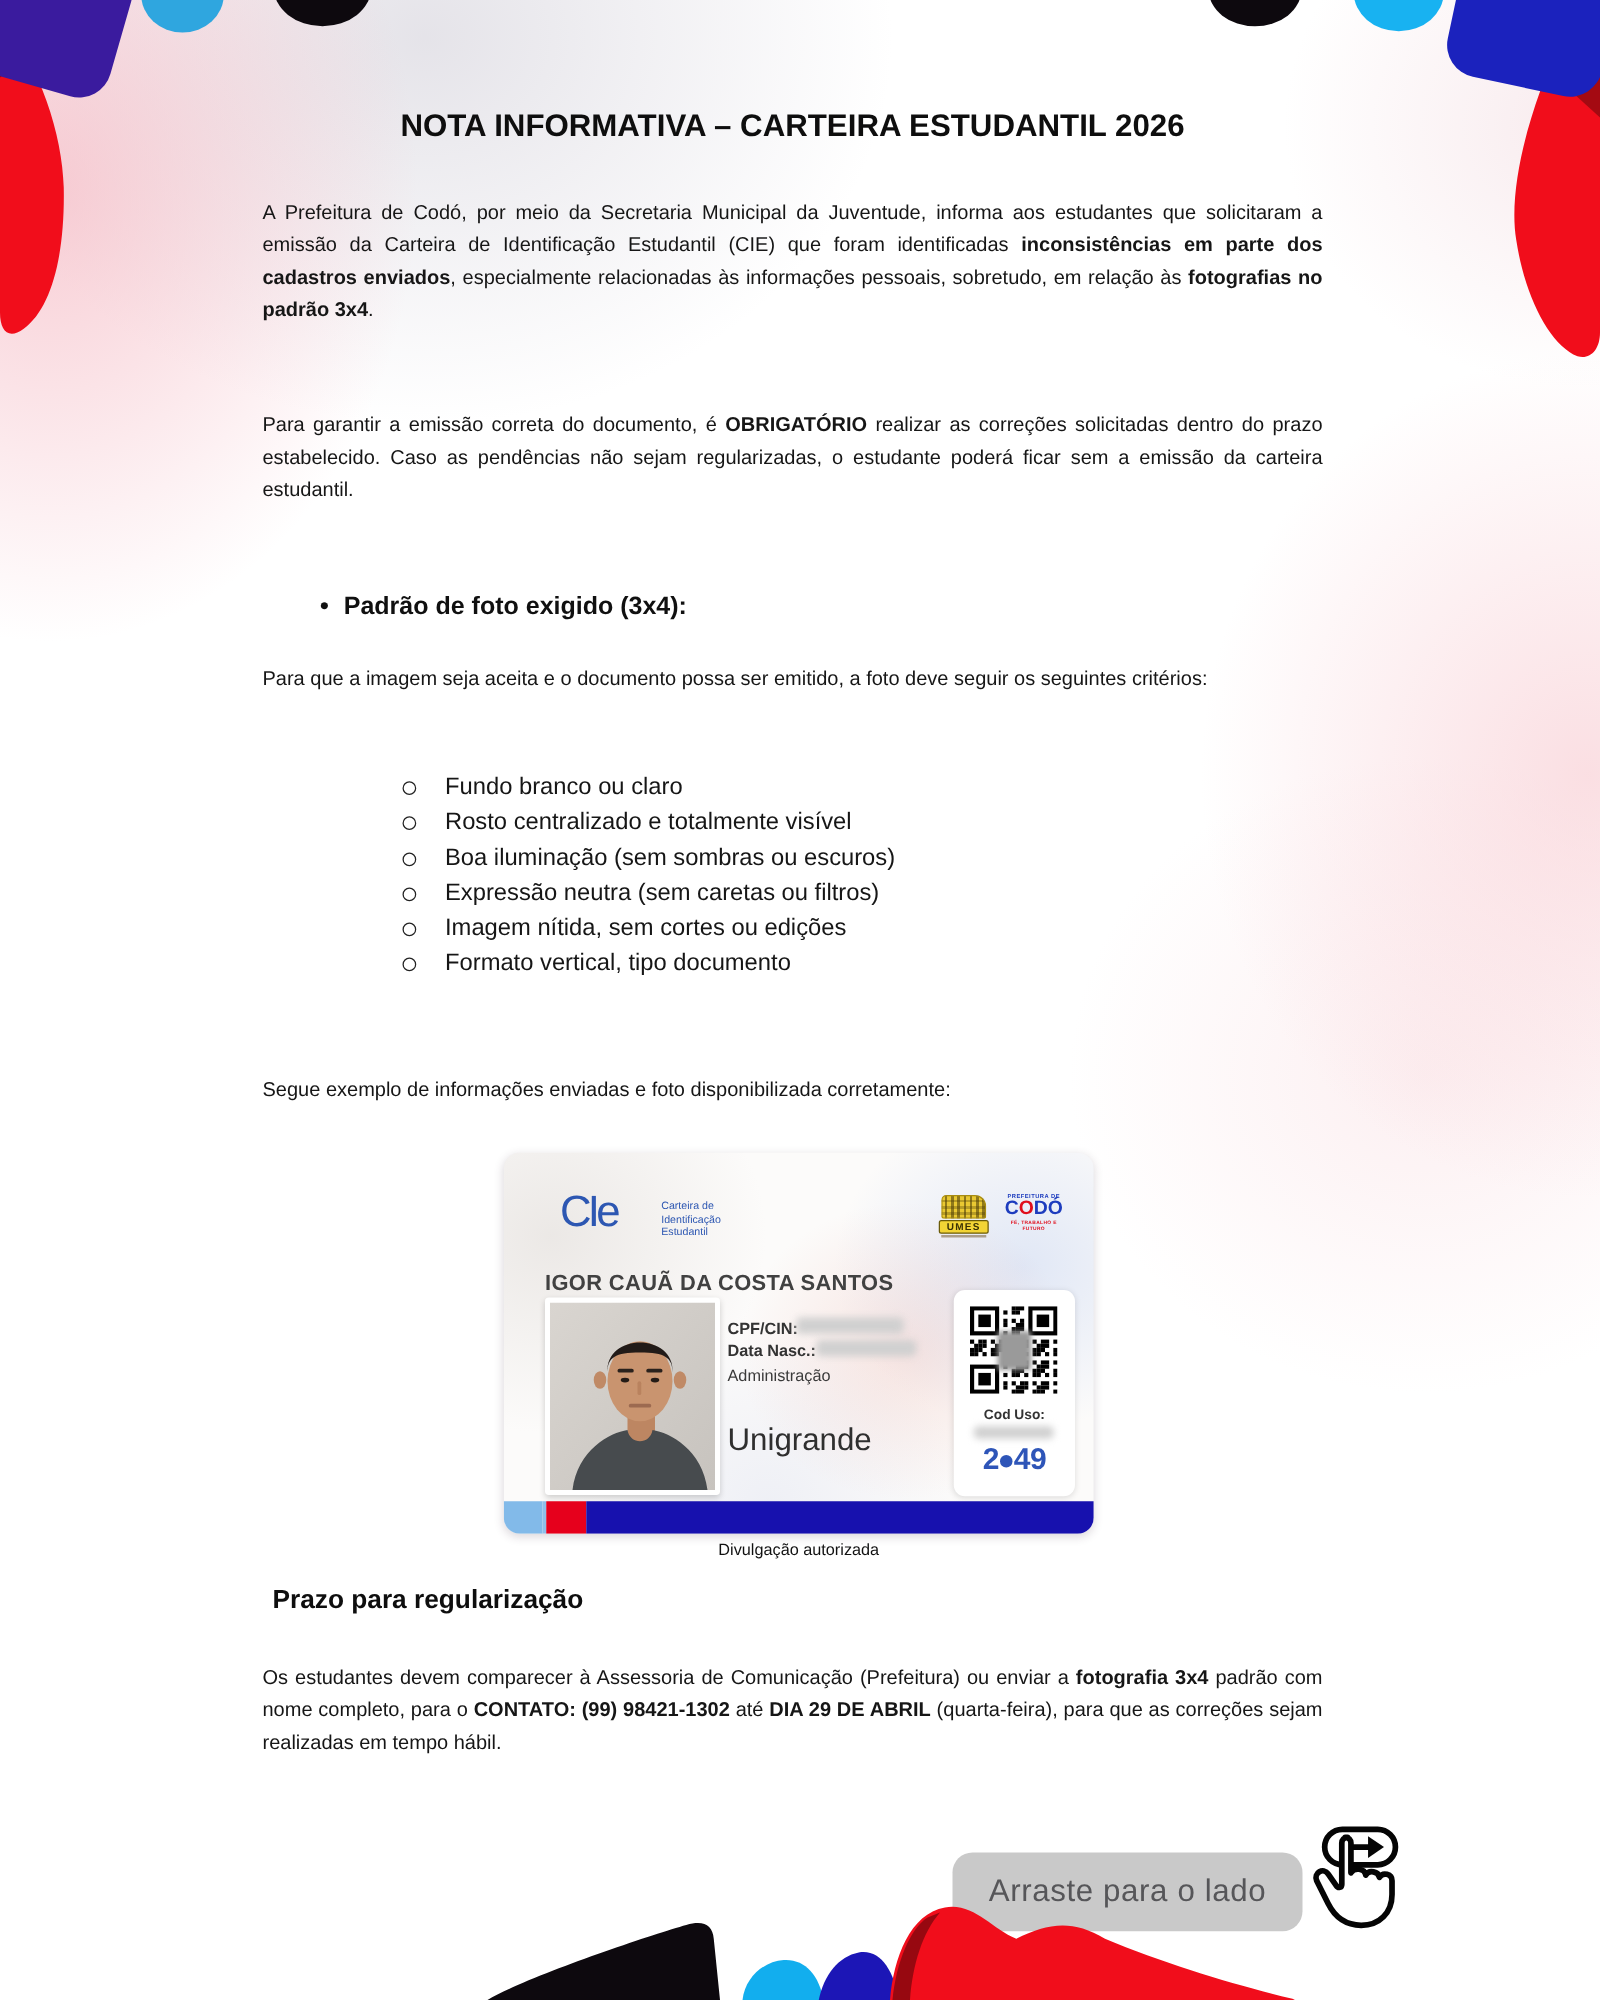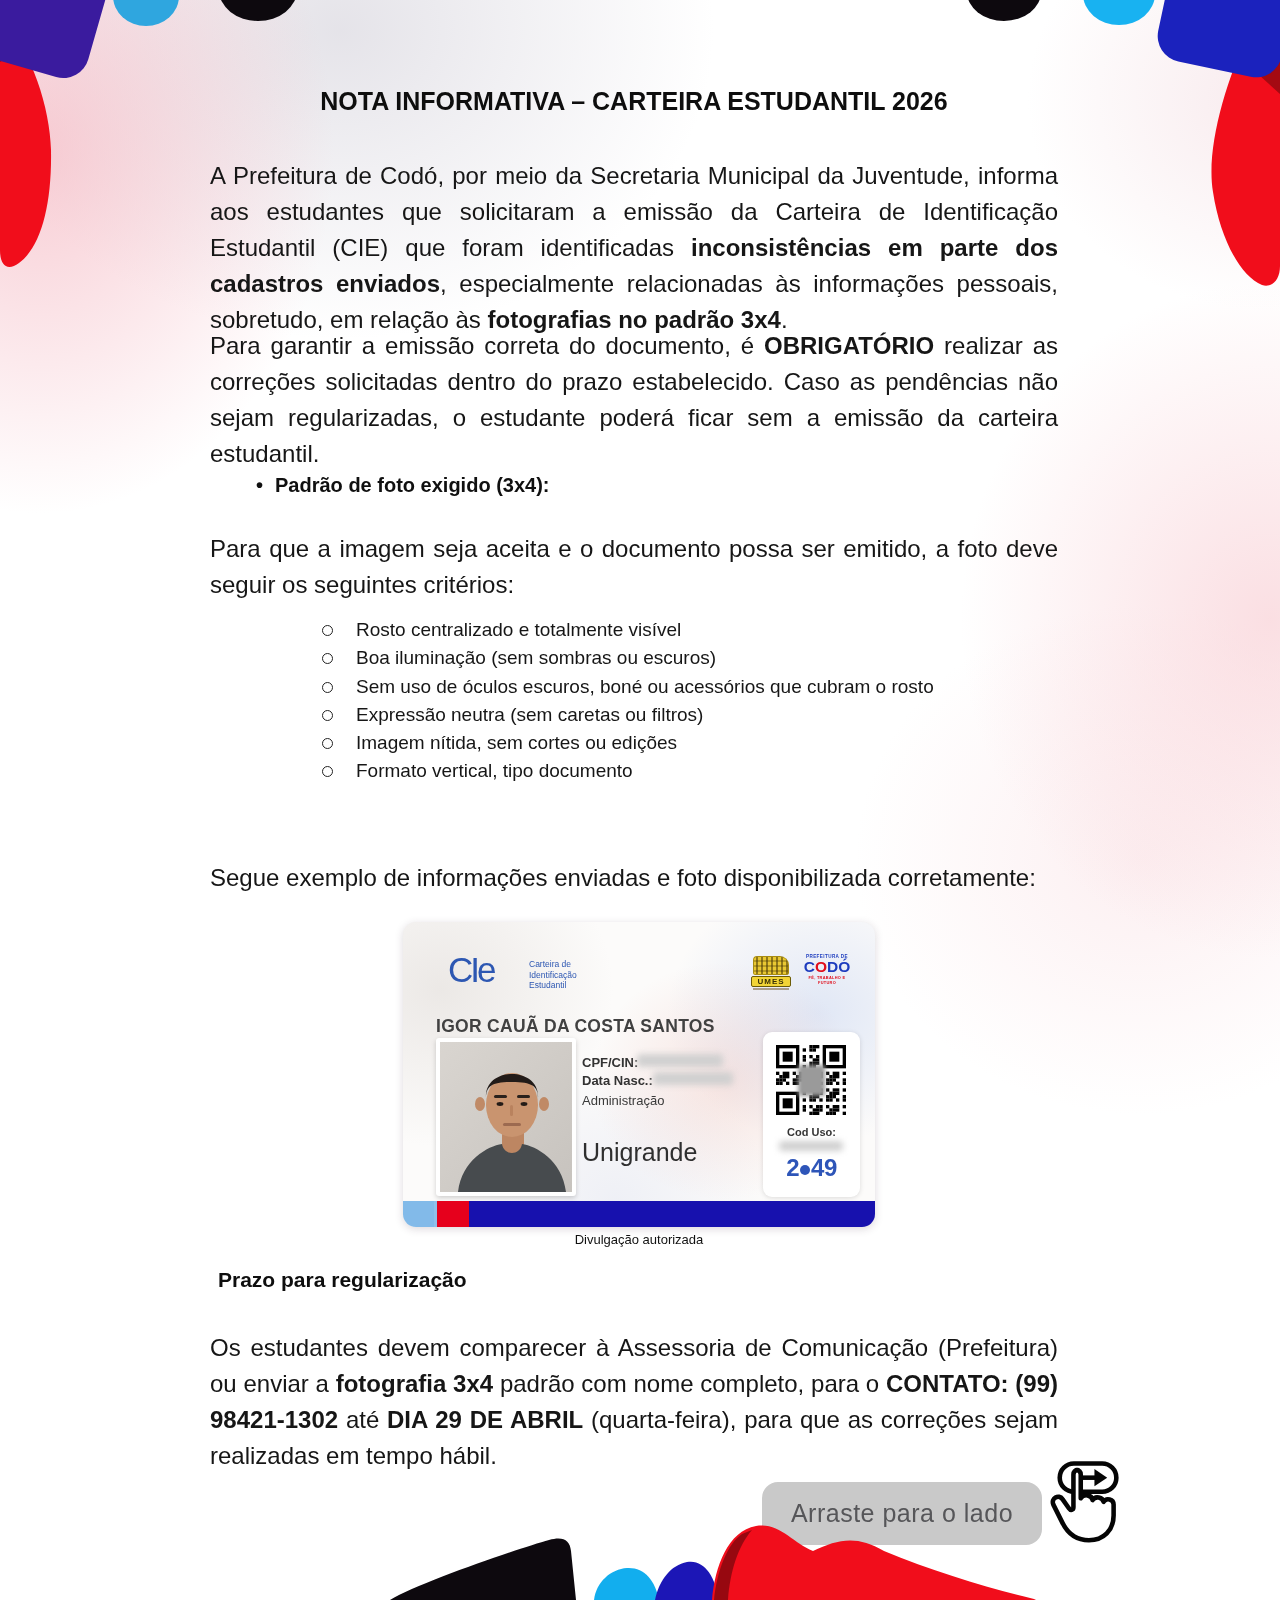--- a/index.html
+++ b/index.html
@@ -14,21 +14,21 @@
       radial-gradient(430px 470px at 1270px 620px, rgba(247,196,203,.55), transparent 72%),
       radial-gradient(380px 340px at 1140px 860px, rgba(247,210,215,.35), transparent 75%),
       #ffffff;
   }
   svg.deco { position:absolute; left:0; pointer-events:none; }
   .deco-top { top:0; }
   .deco-bottom { bottom:0; }
 
   .abs { position:absolute; }
   .doc-title { top:86px; left:210px; width:848px; text-align:center; font-size:25px; line-height:30px; font-weight:bold; color:#0e0e0e; }
-  .para { left:210px; width:848px; font-size:24px; line-height:36px; text-align:justify; color:#161616; }
+  .para { left:210px; width:848px; font-size:16px; line-height:26px; text-align:justify; color:#161616; }
   .p1 { top:158px; } .p2 { top:328px; } .p3 { top:531px; }
   .p4 { top:860px; text-align:left; } .p5 { top:1330px; }
   .bullet-heading { top:474px; left:256px; font-size:20px; font-weight:bold; color:#101010; }
   .bullet-heading::before { content:"•"; margin-right:12px; }
   .criteria { top:616px; left:320px; width:740px; list-style:none; }
   .criteria li { position:relative; padding-left:36px; font-size:19px; line-height:28.3px; text-align:justify; color:#161616; }
   .criteria li::before { content:""; position:absolute; left:2px; top:9px; width:9px; height:9px; border:1.6px solid #222; border-radius:50%; }
   .h2 { top:1268px; left:218px; font-size:21px; font-weight:bold; color:#0e0e0e; }
 
   
@@ -104,23 +104,23 @@
     <path fill="#a40a12" d="M1236,54 L1280,28 L1280,94 Z"></path>
     <rect x="1164" y="-46" width="126" height="116" rx="26" transform="rotate(12 1225 10)" fill="#1b22bd"></rect>
   </svg>
 
   <h1 class="abs doc-title">NOTA INFORMATIVA – CARTEIRA ESTUDANTIL 2026</h1>
   <p class="abs para p1"><span>A Prefeitura de Codó, por meio da Secretaria Municipal da Juventude, informa aos estudantes que solicitaram a emissão da Carteira de Identificação Estudantil (CIE) que foram identificadas </span><b>inconsistências em parte dos cadastros enviados</b><span>, especialmente relacionadas às informações pessoais, sobretudo, em relação às </span><b>fotografias no padrão 3x4</b><span>.</span></p>
   <p class="abs para p2"><span>Para garantir a emissão correta do documento, é </span><b>OBRIGATÓRIO</b><span> realizar as correções solicitadas dentro do prazo estabelecido. Caso as pendências não sejam regularizadas, o estudante poderá ficar sem a emissão da carteira estudantil.</span></p>
   <div class="abs bullet-heading">Padrão de foto exigido (3x4):</div>
   <p class="abs para p3">Para que a imagem seja aceita e o documento possa ser emitido, a foto deve seguir os seguintes critérios:</p>
   <ul class="abs criteria">
+    <li>Fundo branco ou claro</li>
     <li>Rosto centralizado e totalmente visível</li>
     <li>Boa iluminação (sem sombras ou escuros)</li>
-    <li>Sem uso de óculos escuros, boné ou acessórios que cubram o rosto</li>
     <li>Expressão neutra (sem caretas ou filtros)</li>
     <li>Imagem nítida, sem cortes ou edições</li>
     <li>Formato vertical, tipo documento</li>
   </ul>
   <p class="abs para p4">Segue exemplo de informações enviadas e foto disponibilizada corretamente:</p>
 
   <div class="abs card">
     <div class="abs cie-logo">CIe</div>
     <div class="abs cie-tag">
       <div>Carteira de</div>

